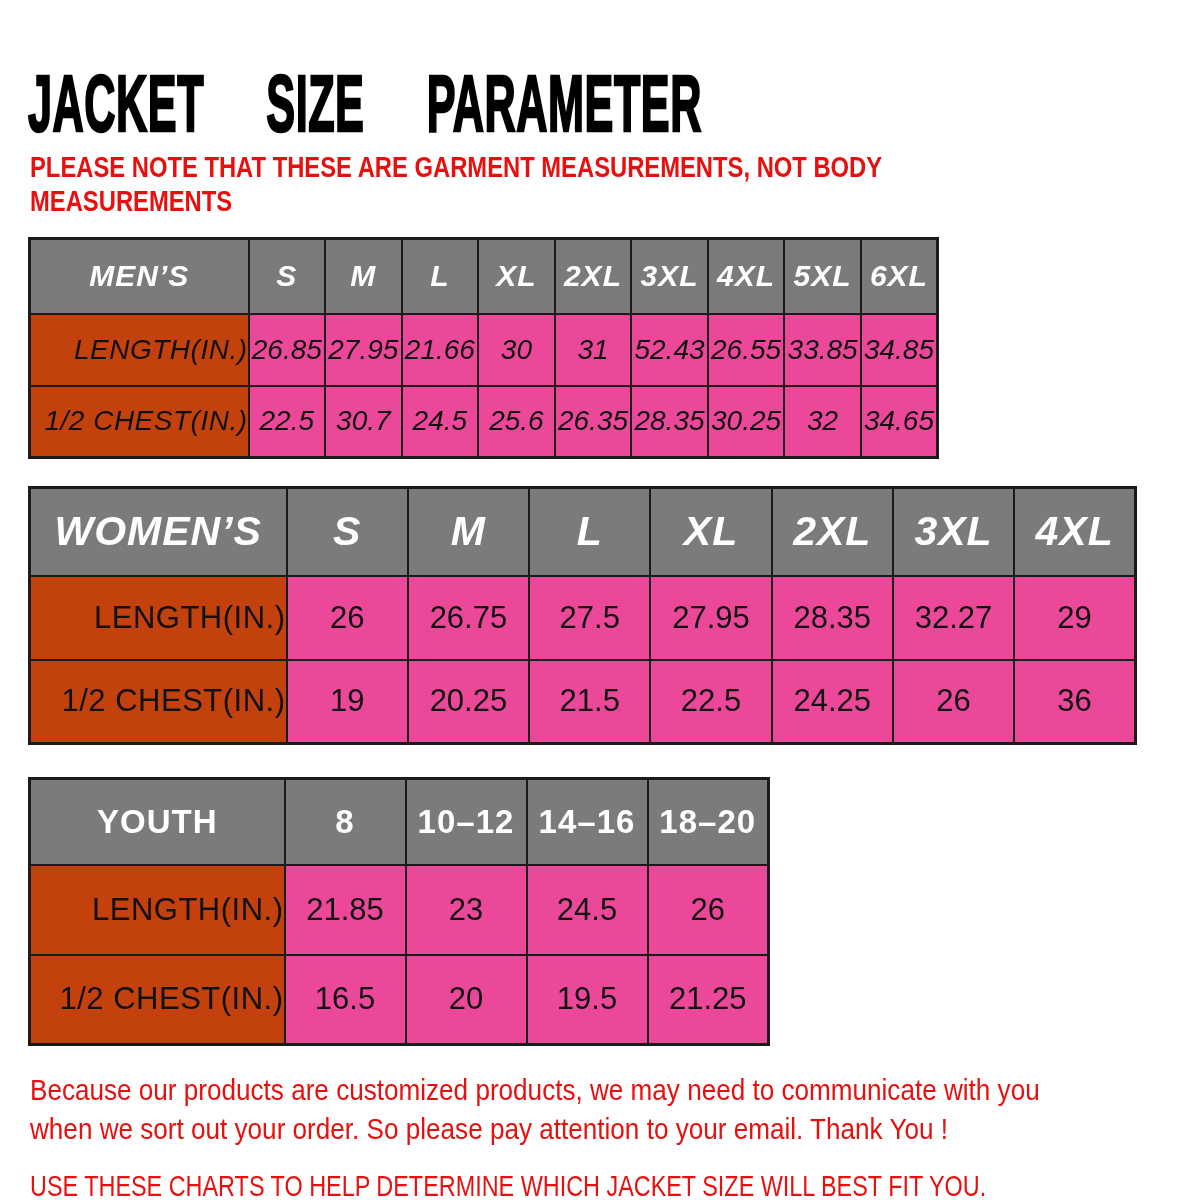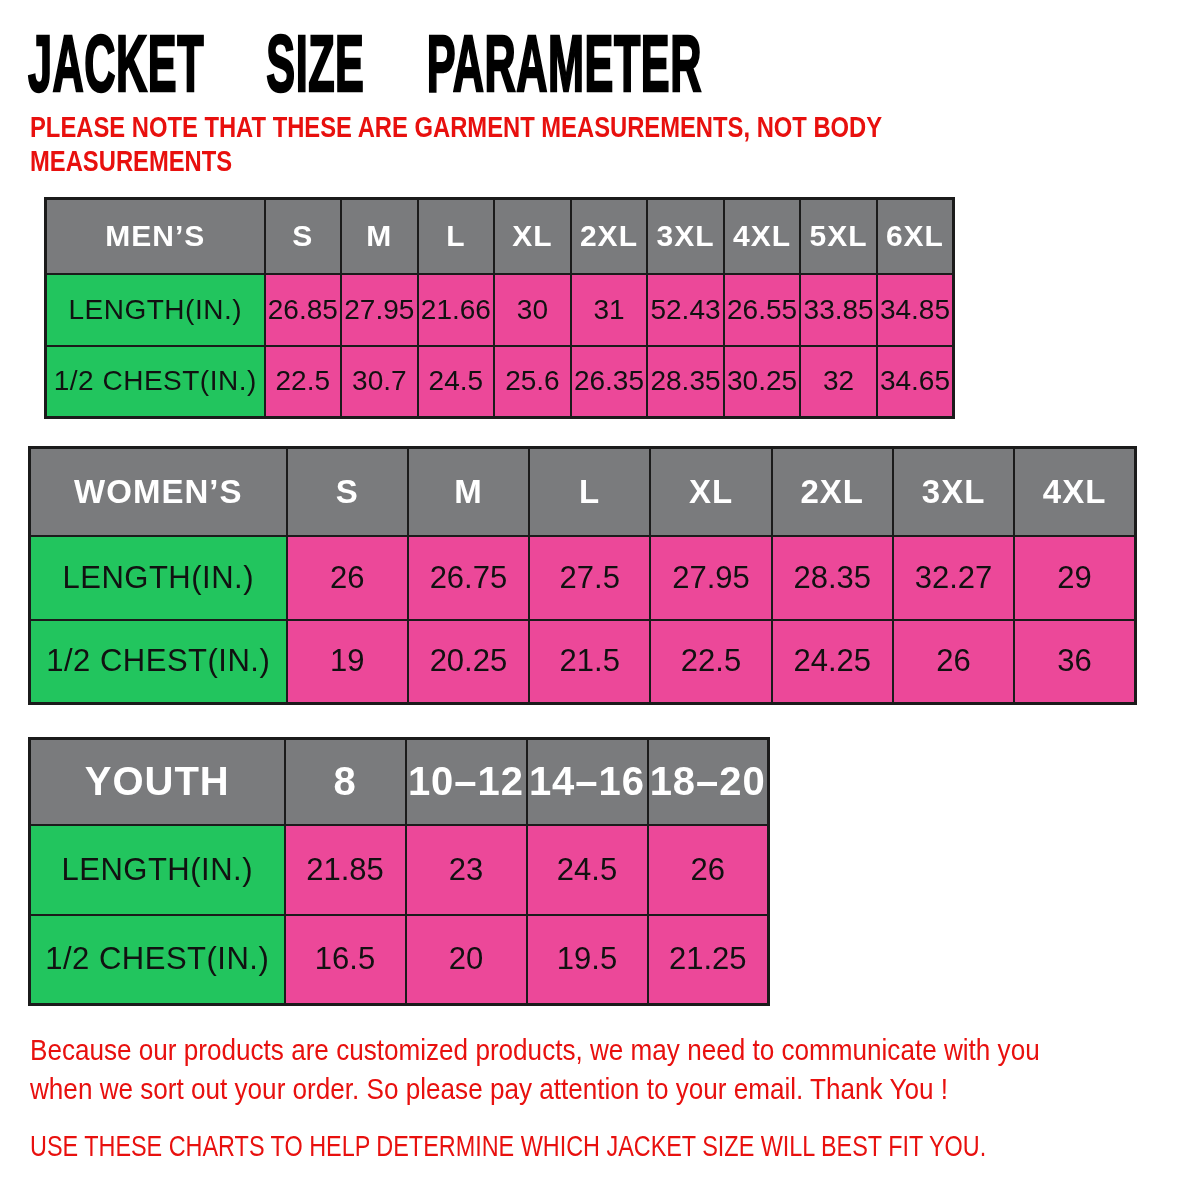--- a/index.html
+++ b/index.html
@@ -2,21 +2,21 @@
 <html><head>
 <meta charset="utf-8">
 <style>
   html,body{margin:0;padding:0;}
   body{
     width:1200px;height:1200px;position:relative;overflow:hidden;
     background:#ffffff;
     font-family:"Liberation Sans", sans-serif;
     color:var(--text,#111111);
   }
-  .page{position:absolute;inset:0;}
+  .page{position:absolute;inset:0;margin-top:40px;}
 
   
   .title{
     position:absolute;left:28px;top:24px;margin:0;
     font-size:80px;line-height:1;font-weight:bold;color:#000;
     white-space:nowrap;letter-spacing:1px;word-spacing:92px;
     -webkit-text-stroke:2.5px #000;
     transform:scaleX(0.54);transform-origin:left top;
   }
 
@@ -39,42 +39,42 @@
   .size-table th,.size-table td{
     border:2px solid var(--border,#1b1b1b);
     text-align:center;vertical-align:middle;padding:0;
     overflow:hidden;white-space:nowrap;
   }
   .size-table thead th{
     background:var(--header-bg,#7a7b7d);
     color:var(--header-text,#ffffff);
     font-weight:bold;letter-spacing:1px;
   }
-  .size-table tbody th{background:#22c55e;font-weight:normal;letter-spacing:0.5px;}
+  .size-table tbody th{background:#c2410c;font-weight:normal;letter-spacing:0.5px;text-align:right;}
   .size-table tbody td{background:#ec4899;font-weight:normal;}
 
-  #mens{left:44px;top:197px;width:911px;height:219px;}
+  #mens{left:28px;top:197px;width:911px;height:219px;font-style:italic;}
   #mens .label-col{width:219px;}
   #mens thead tr{height:75px;}
   #mens tbody tr{height:72px;}
   #mens thead th{font-size:30px;}
   #mens tbody th,#mens tbody td{font-size:28px;}
 
   #womens{left:28px;top:446px;width:1109px;height:257px;}
   #womens .label-col{width:257px;}
   #womens thead tr{height:88px;}
   #womens tbody tr{height:84px;}
-  #womens thead th{font-size:33px;}
+  #womens thead th{font-size:41px;font-style:italic;}
   #womens tbody th,#womens tbody td{font-size:31px;}
 
   #youth{left:28px;top:737px;width:742px;height:266px;}
   #youth .label-col{width:255px;}
   #youth thead tr{height:86px;}
   #youth tbody tr{height:90px;}
-  #youth thead th{font-size:40px;}
+  #youth thead th{font-size:33px;}
   #youth tbody th,#youth tbody td{font-size:31px;}
 
   
   .footer-para{
     position:absolute;left:30px;top:1030px;
     color:var(--accent,#e8100e);
     font-size:30px;line-height:39px;font-weight:normal;
     white-space:nowrap;
     transform:scaleX(0.87);transform-origin:left top;
   }

